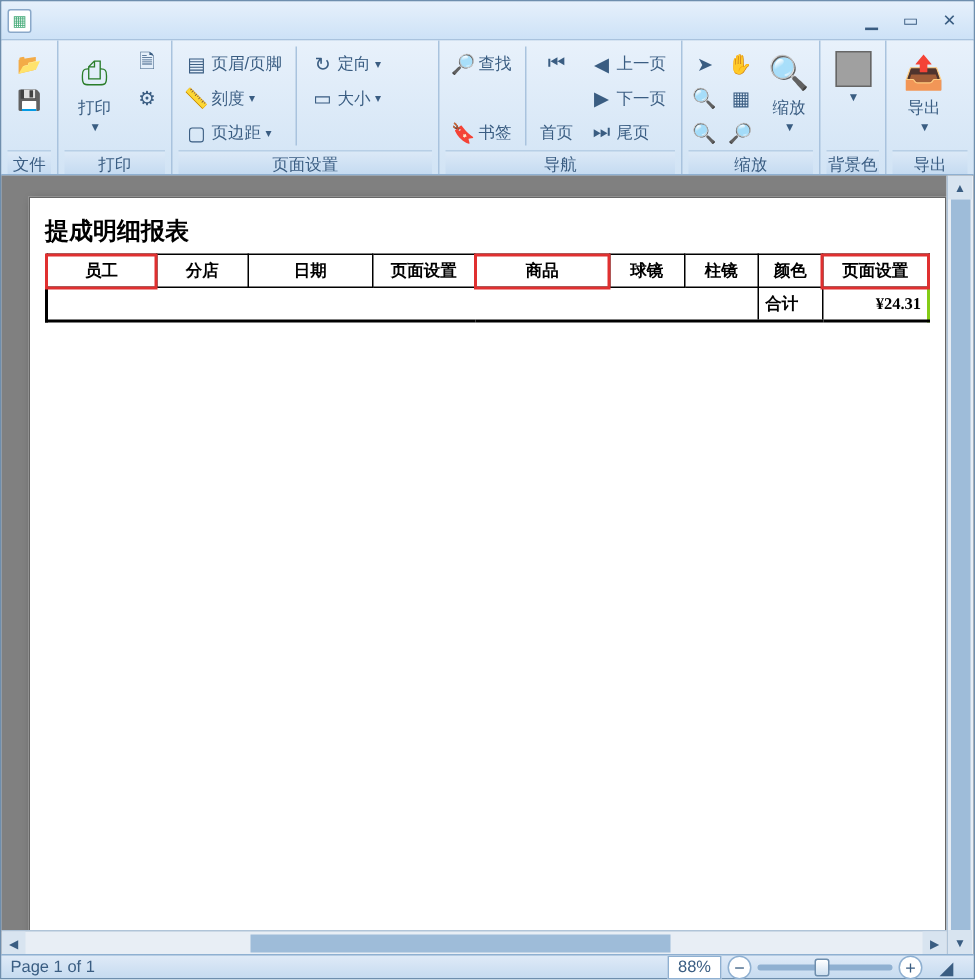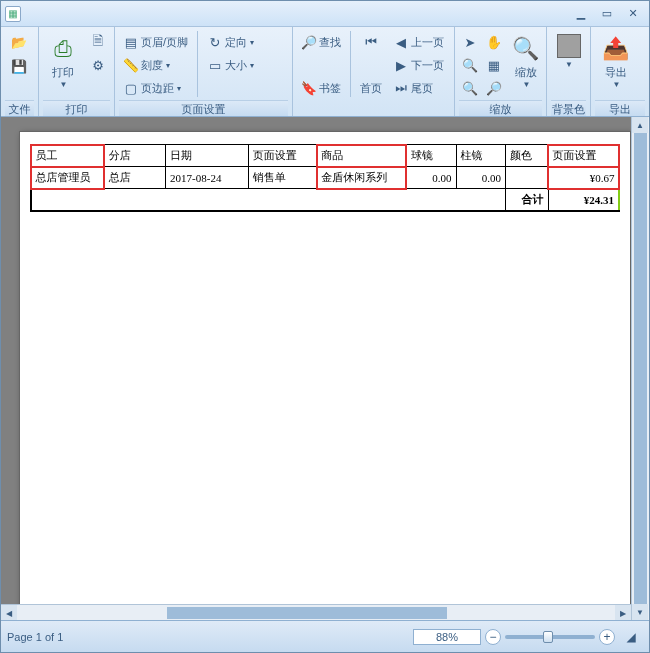--- a/index.html
+++ b/index.html
@@ -27,29 +27,29 @@
   .docarea { flex:1; background:#808080; padding:14px 8px; overflow:hidden; position:relative; display:flex; justify-content:center; }
   .scroll-v { position:absolute; right:0; top:0; width:18px; height:100%; background:#e8eef5; border-left:1px solid #b0c4d8; display:flex;flex-direction:column;}
   .scroll-h { position:absolute; left:0; bottom:0; right:18px; height:16px; background:#e8eef5; border-top:1px solid #b0c4d8; display:flex;}
   .sbtn{width:16px;height:16px;display:flex;align-items:center;justify-content:center;font-size:8px;color:#3a5d82;background:#d8e4f0;cursor:pointer;}
   .sthumb-v{flex:1;background:#9ebcd9;margin:0 2px;}
   .sthumb-h{width:280px;height:12px;background:#9ebcd9;margin:2px 0 2px 150px;}
   .page { width:612px; background:#fff; border:1px solid #666; box-shadow:2px 2px 6px rgba(0,0,0,0.4); padding:12px 10px; font-size:12px; height:580px;}
   .report-title { font-size:16px; font-weight:bold; color:#000; margin-bottom:4px; font-family:"SimSun",serif;}
   table.report { width:100%; border-collapse:collapse; font-family:"SimSun",serif; font-size:11px;}
   table.report th, table.report td { border:1px solid #000; padding:3px 4px; vertical-align:middle; }
-  table.report th { text-align:left; font-weight:normal; height:18px;}
+  table.report th { text-align:center; font-weight:bold; height:18px;}
   table.report .num { text-align:right; }
-  table.report .cen { text-align:right; }
+  table.report .cen { text-align:left; }
   .hi-red { outline:2px solid #e03030; outline-offset:-1px;}
   .thick-top td { border-top:2px solid #000;}
   
-  .statusbar { height:32px; background:linear-gradient(#dfeaf7,#c6dbf0); border-top:1px solid #8fb0d1; display:flex; align-items:center; padding:0 6px; font-size:11px; color:#3a5d82;}
+  .statusbar { height:16px; background:linear-gradient(#dfeaf7,#c6dbf0); border-top:1px solid #8fb0d1; display:flex; align-items:center; padding:0 6px; font-size:11px; color:#3a5d82;}
   .status-spacer{flex:1;}
-  .zoom-box{background:#fff;border:1px solid #8fb0d1;padding:0 22px;height:16px;line-height:14px;color:#3a5d82;}
+  .zoom-box{background:#fff;border:1px solid #8fb0d1;padding:0 6px;height:16px;line-height:14px;color:#3a5d82;}
   .zs-btn{width:16px;height:16px;border:1px solid #8fb0d1;border-radius:8px;display:flex;align-items:center;justify-content:center;background:#fff;margin:0 4px;cursor:pointer;color:#3a5d82;font-size:12px;line-height:12px;}
   .slider{width:90px;height:4px;background:#8fb0d1;position:relative;border-radius:2px;}
   .slider .knob{position:absolute;left:38px;top:-4px;width:10px;height:12px;background:linear-gradient(#fff,#cddff0);border:1px solid #6e8ead;border-radius:2px;cursor:pointer;}
   .sep{width:1px;height:66px;background:#a9c3de;margin:0 2px;}
 </style>
 </head>
 <body>
 
 <div class="window">
 
@@ -160,20 +160,21 @@
           <div class="smallbtn">
               <span class="ico">▶</span>
               <span>下一页</span>
             </div>
           <div class="smallbtn">
               <span class="ico">⏭</span>
               <span>尾页</span>
             </div>
         </div>
       </div>
+      <div class="group-label">导航</div>
     </div>
 
     <div class="group" style="width:92px">
       <div class="group-body">
         <div class="smallcol">
           <div style="display:flex;gap:2px">
             <div class="smallbtn" style="width:22px;justify-content:center">
                 <span class="ico">➤</span>
               </div>
             <div class="smallbtn" style="width:22px;justify-content:center">
@@ -223,46 +224,36 @@
           <span class="lbl">导出</span>
           <span class="drop">▼</span>
         </div>
       </div>
       <div class="group-label">导出</div>
     </div>
   </div>
 
   <div class="docarea">
     <div class="page">
+      <div class="report-title">提成明细报表</div>
       <table class="report">
         <thead>
           <tr>
             <th class="hi-red" style="width:62px">员工</th>
             <th style="width:52px">分店</th>
             <th style="width:70px">日期</th>
             <th style="width:58px">页面设置</th>
             <th class="hi-red" style="width:76px">商品</th>
             <th style="width:42px">球镜</th>
             <th style="width:42px">柱镜</th>
             <th style="width:36px">颜色</th>
             <th class="hi-red" style="width:60px">页面设置</th>
           </tr>
         </thead>
         <tbody>
-          <tr>
-            <td class="hi-red">总店管理员</td>
-            <td>总店</td>
-            <td>2017-08-24</td>
-            <td>销售单</td>
-            <td class="hi-red">金盾休闲系列</td>
-            <td class="num">0.00</td>
-            <td class="num">0.00</td>
-            <td></td>
-            <td class="hi-red num">¥0.67</td>
-          </tr>
           <tr class="thick-top">
             <td colspan="7" style="border-left:2px solid #000;border-bottom:2px solid #000"></td>
             <td class="cen" style="border-bottom:2px solid #000;font-weight:bold">合计</td>
             <td class="num" style="border-right:2px solid #84cc16;border-bottom:2px solid #000;font-weight:bold">¥24.31</td>
           </tr>
         </tbody>
       </table>
     </div>
 
     <div class="scroll-v">

